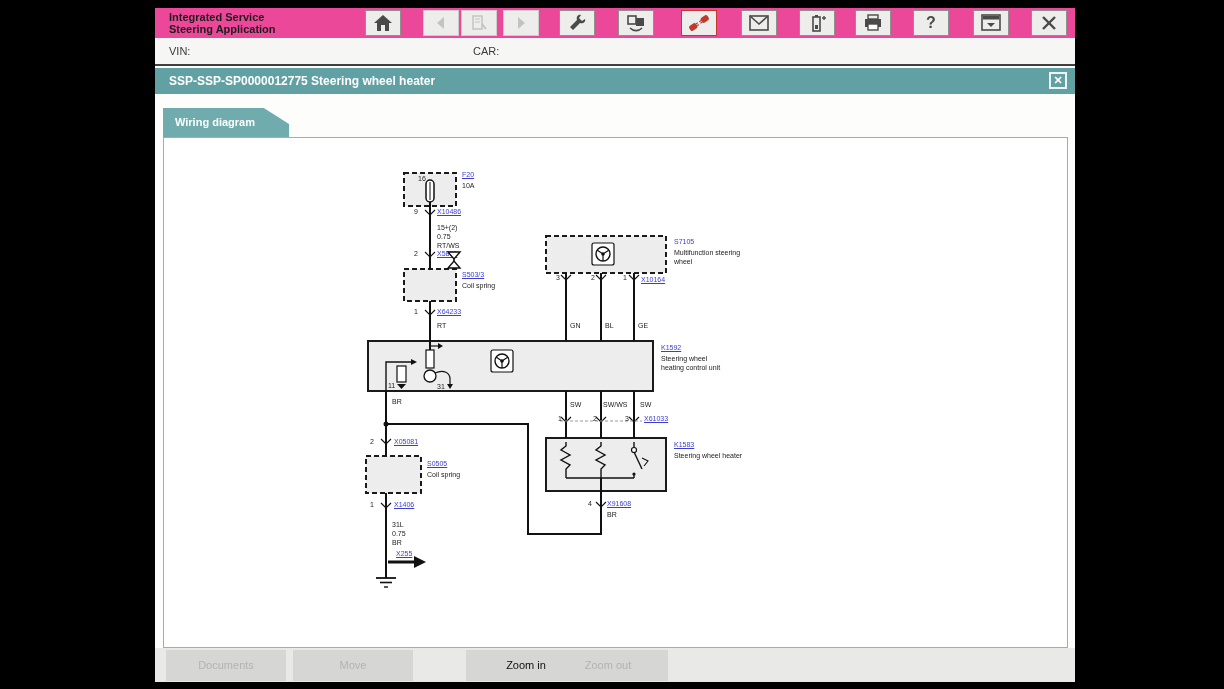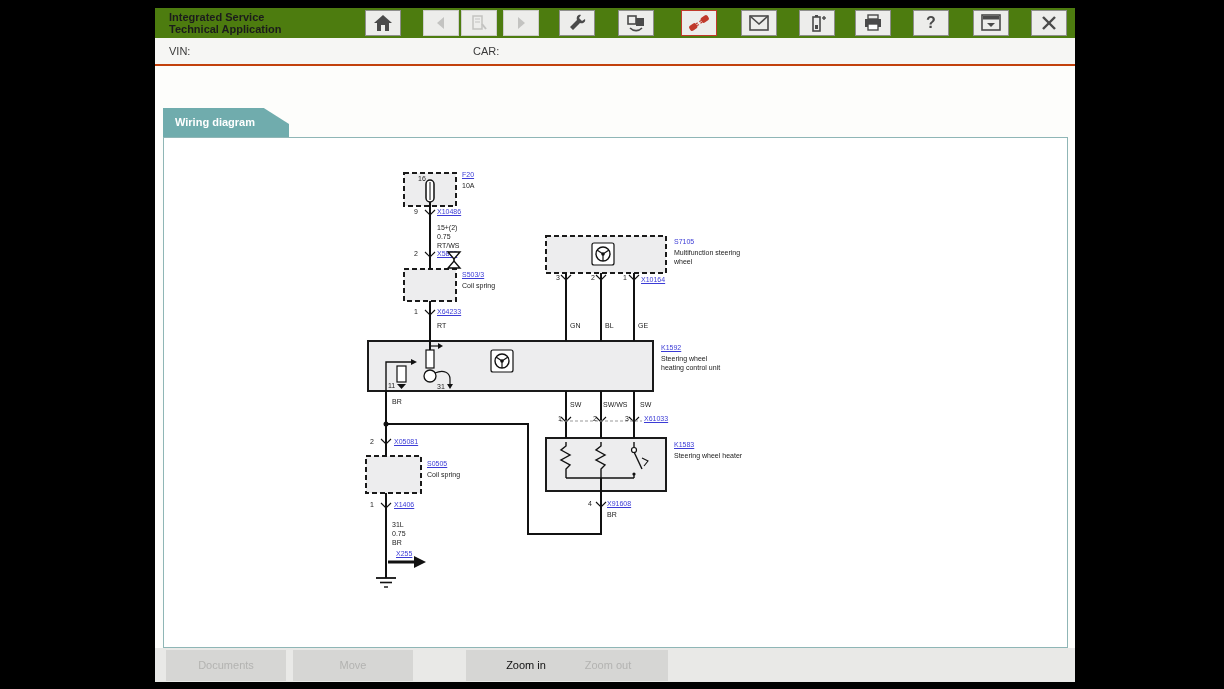--- a/index.html
+++ b/index.html
@@ -1,34 +1,34 @@
 <!DOCTYPE html>
 <html><head>
 <meta charset="utf-8">
 <style>
   html,body{margin:0;padding:0;}
   body{width:1224px;height:689px;background:#000;position:relative;overflow:hidden;
        font-family:"Liberation Sans",sans-serif;}
   .app{position:absolute;left:155px;top:8px;width:920px;height:674px;background:#fdfdfb;}
 
   
-  .toolbar{position:absolute;left:0;top:0;width:920px;height:30px;background:#4d7c0f;
+  .toolbar{position:absolute;left:0;top:0;width:920px;height:30px;background:#ec4899;
            border-bottom:4px solid #1d4ed8;}
   .app-title{position:absolute;left:14px;top:3px;font-size:11px;font-weight:bold;
              line-height:12px;color:#1c1c1c;}
   .tb-icon{position:absolute;top:2px;width:36px;height:26px;border:1px solid #8f8f8d;
            background:#ededeb;display:flex;align-items:center;justify-content:center;box-sizing:border-box;}
   .tb-icon.dis{border-color:#cdcdcb;}
   .tb-icon.red{border-color:#c0392b;}
   .tb-icon svg{display:block;}
   .qmark{font-size:16px;font-weight:bold;color:#4a4a4a;}
 
   
   .vinbar{position:absolute;left:0;top:30px;width:920px;height:28px;background:#f6f6f4;
-          border-bottom:2px solid #c2410c;box-sizing:border-box;text-decoration:underline;}
+          border-bottom:2px solid #404040;box-sizing:border-box;text-decoration:underline;}
   .vin-label{position:absolute;left:14px;top:7px;font-size:11px;color:#3a3a3a;}
   .car-label{position:absolute;left:318px;top:7px;font-size:11px;color:#3a3a3a;}
   .car-value{position:absolute;left:352px;top:5px;font-size:12px;font-weight:bold;color:#111;}
 
   
   .titlebar{position:absolute;left:0;top:60px;width:920px;height:26px;background:#62a1a3;}
   .titlebar .txt{position:absolute;left:14px;top:0;line-height:26px;font-size:12px;
                  font-weight:bold;color:#fff;}
   .tb-close{position:absolute;right:8px;top:4px;width:18px;height:17px;border:2px solid #eef4f4;
             box-sizing:border-box;color:#fff;font-size:11px;font-weight:bold;text-align:center;
@@ -54,21 +54,21 @@
   .fbtn.on{color:#111;font-weight:normal;cursor:pointer;margin-left:46px;}
 </style>
 </head>
 <body>
 
 <div class="app">
 
   <div class="toolbar">
     <div class="app-title">
       <div>Integrated Service</div>
-      <div>Technical Application</div>
+      <div>Steering Application</div>
     </div>
 
     <div class="tb-icon" style="left:210px">
       <svg width="20" height="18" viewBox="0 0 20 18">
         <path d="M10 1 L19 9 H16 V17 H12 V11 H8 V17 H4 V9 H1 Z" fill="#4a4a4a"></path>
       </svg>
     </div>
     <div class="tb-icon dis" style="left:268px">
       <svg width="14" height="14" viewBox="0 0 14 14">
         <polygon points="10,1 10,13 3,7" fill="#c3c3c1"></polygon>
@@ -150,20 +150,24 @@
         <line x1="14" y1="2" x2="2" y2="14" stroke="#4a4a4a" stroke-width="2.4"></line>
       </svg>
     </div>
   </div>
 
   <div class="vinbar">
     <span class="vin-label">VIN:</span>
     <span class="car-label">CAR:</span>
   </div>
 
+  <div class="titlebar">
+    <span class="txt">SSP-SSP-SP0000012775 Steering wheel heater</span>
+    <span class="tb-close">✕</span>
+  </div>
 
   <div class="tab">Wiring diagram</div>
 
   <div class="panel">
     <svg width="903" height="509" viewBox="0 0 903 509">
 
       <g>
         <rect x="240" y="35" width="52" height="33" fill="#ededee" stroke="#1a1a1a" stroke-width="2" stroke-dasharray="5,3"></rect>
         <rect x="262" y="42" width="8" height="22" rx="4" fill="#fff" stroke="#111" stroke-width="1.5"></rect>
         <line x1="266" y1="44" x2="266" y2="62" stroke="#111" stroke-width="1"></line>

